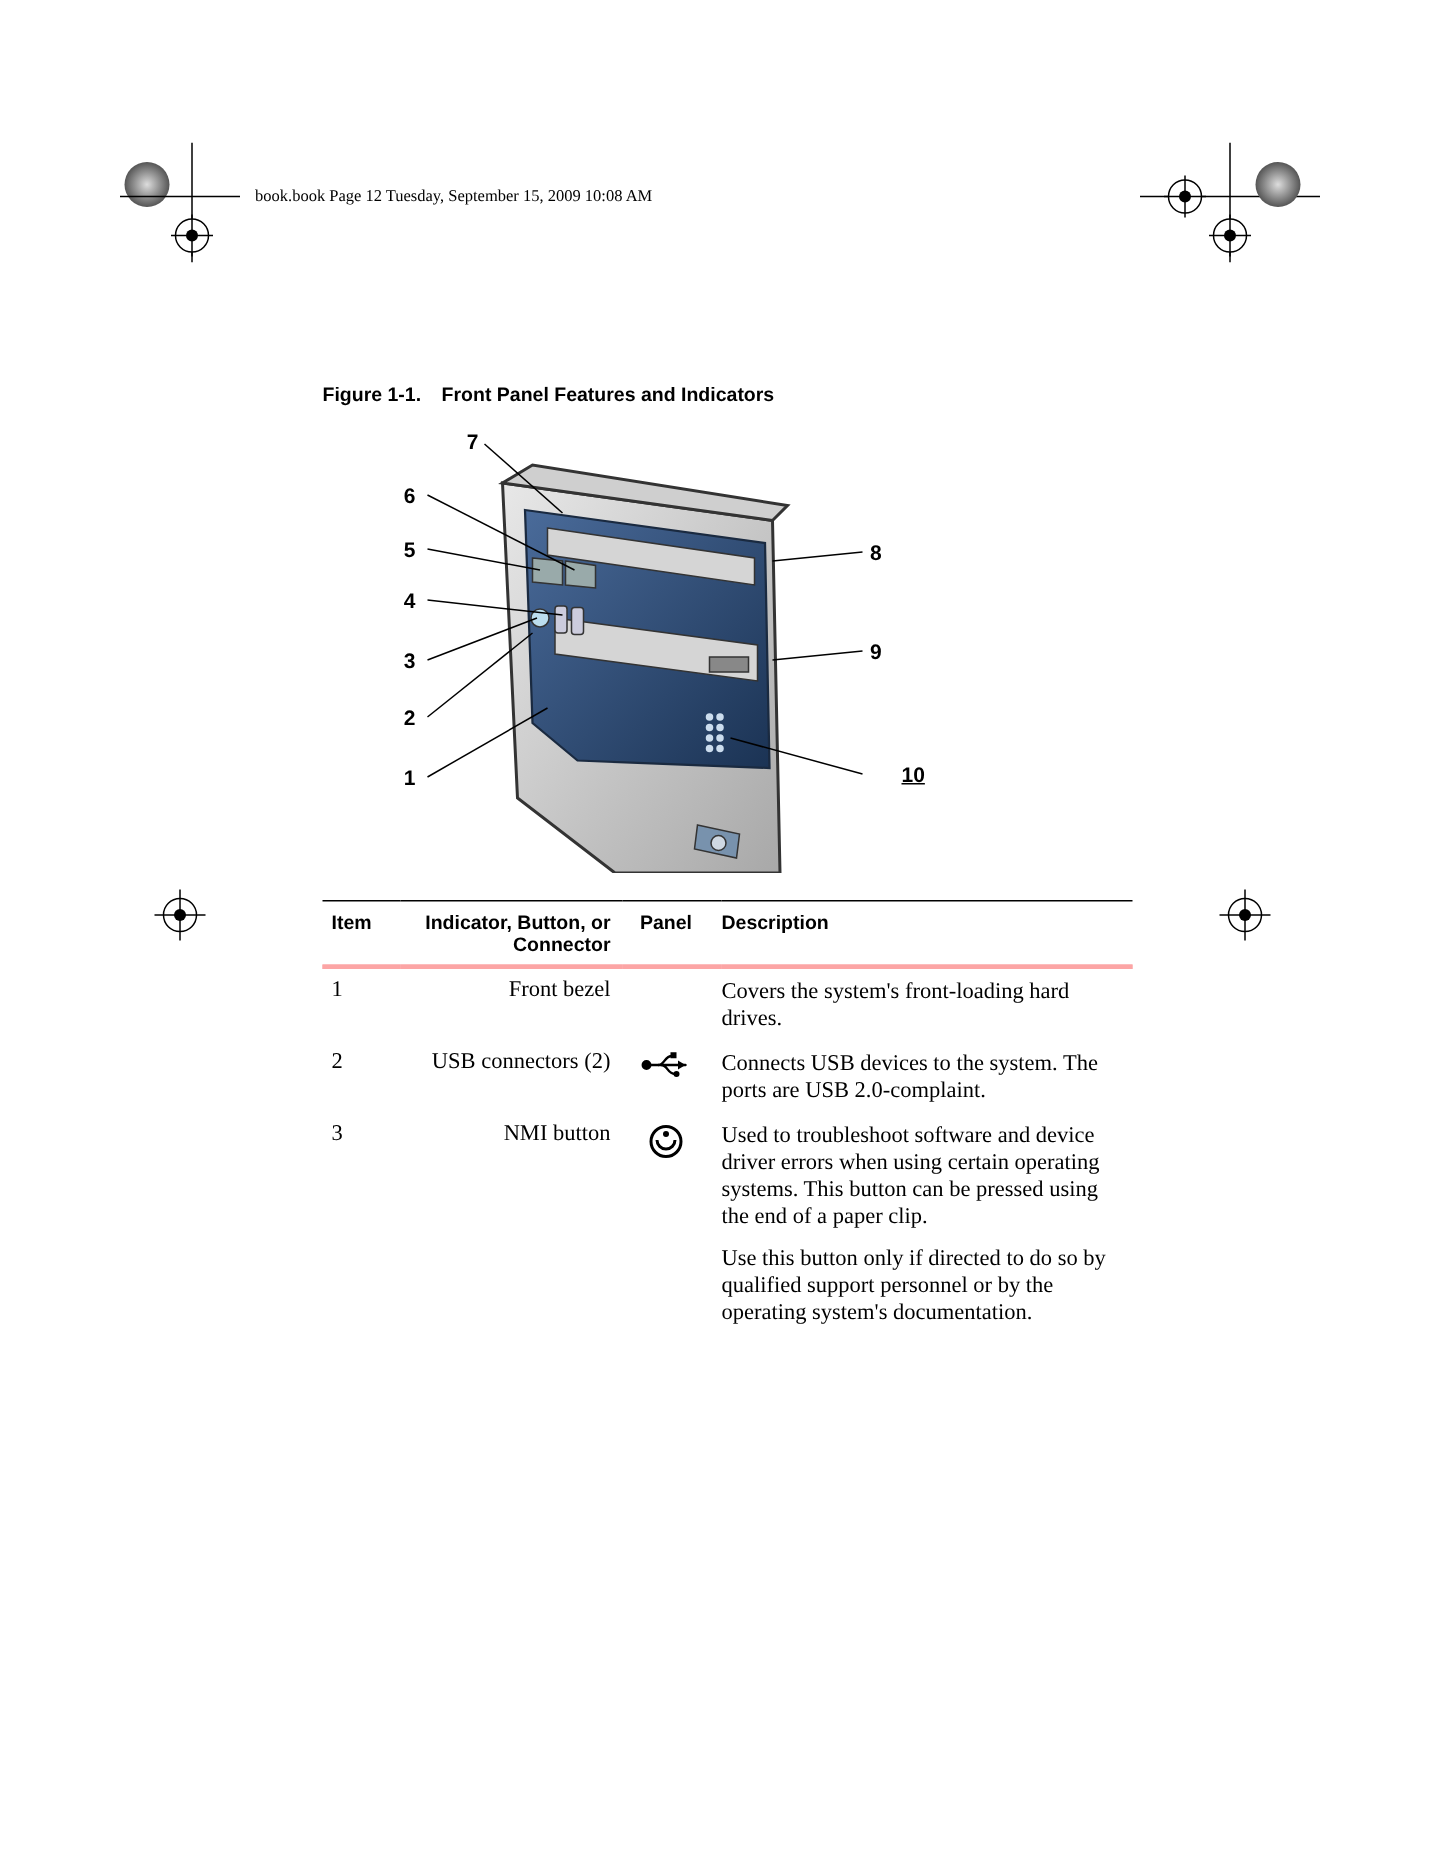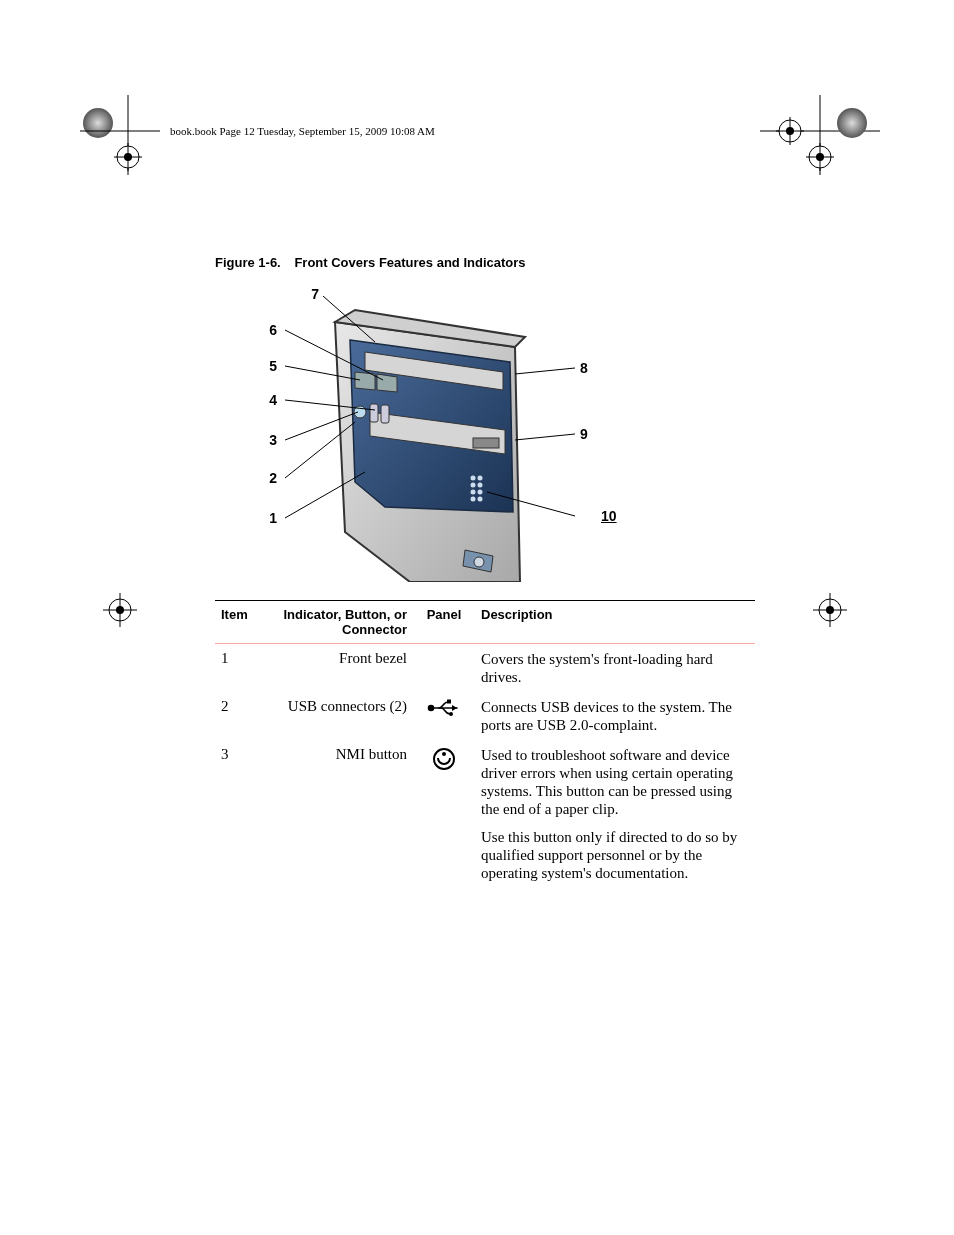--- a/index.html
+++ b/index.html
@@ -76,21 +76,21 @@
     font-size: 15px;
   }
   .ftable th {
     text-align: left;
     font-family: Arial, Helvetica, sans-serif;
     font-weight: bold;
     font-size: 13px;
     padding: 6px 8px 6px 0;
     vertical-align: top;
     border-top: 1.5px solid #000;
-    border-bottom: 1px solid #fca5a5;
+    border-bottom: 3px solid #fca5a5;
   }
   .ftable td {
     padding: 6px 8px 6px 0;
     vertical-align: top;
   }
   .ftable td.item-col {
     width: 38px;
     text-align: left;
     padding-left: 6px;
   }
@@ -215,22 +215,22 @@
         </g>
       <circle cx="92" cy="58" r="15" fill="url(#gball)"></circle>
     </svg>
   </div>
 
   <div class="header-line">book.book  Page 12  Tuesday, September 15, 2009  10:08 AM</div>
 
   <div class="content">
 
     <div class="figure-caption">
-      <span class="fig-num">Figure 1-6.</span>
-      <span>Front Covers Features and Indicators</span>
+      <span class="fig-num">Figure 1-1.</span>
+      <span>Front Panel Features and Indicators</span>
     </div>
 
     <div class="figure-area">
       
       <svg width="540" height="300">
         <defs>
           <linearGradient id="body" x1="0" y1="0" x2="1" y2="1">
             <stop offset="0%" stop-color="#e8e8e8"></stop>
               <stop offset="100%" stop-color="#a8a8a8"></stop>
           </linearGradient>

